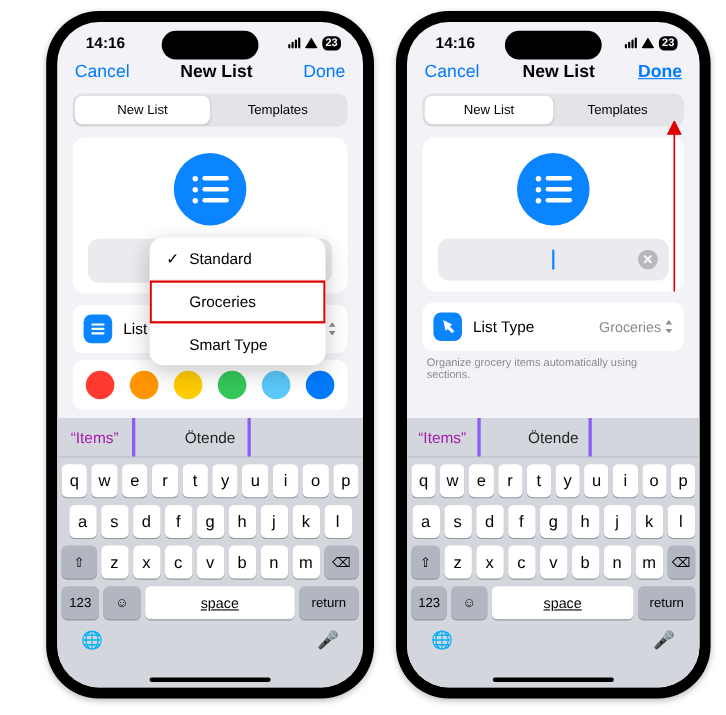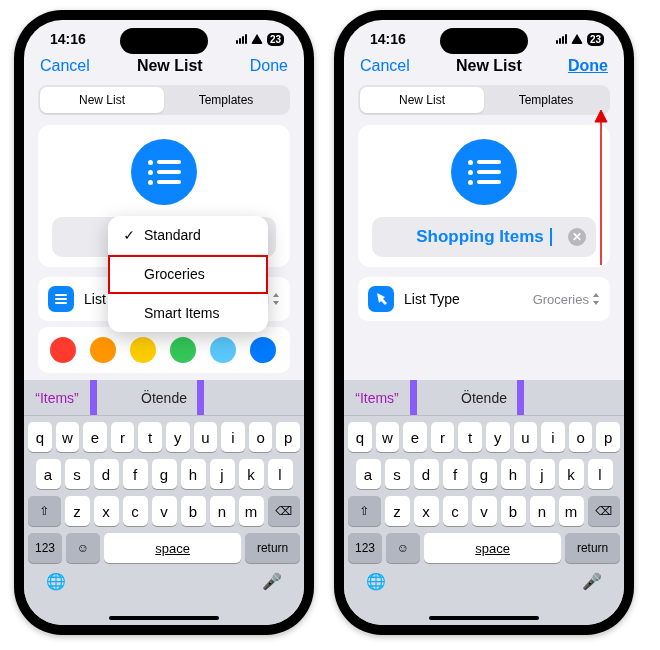--- a/index.html
+++ b/index.html
@@ -7,20 +7,21 @@
     background: #fff;
     font-family: -apple-system, "Helvetica Neue", Helvetica, Arial, sans-serif;
     width: 660px;
     height: 650px;
     overflow: hidden;
   }
   .stage {
     display: flex;
     gap: 20px;
     padding: 10px 14px;
+    margin-left: 28px;
   }
   .phone {
     position: relative;
     width: 300px;
     height: 625px;
     background: #000;
     border-radius: 48px;
     padding: 10px;
     box-shadow: 0 2px 6px rgba(0,0,0,.25);
   }
@@ -133,21 +134,21 @@
     background:rgba(210,213,219,.97);
   }
   .suggest{
     display:flex;align-items:stretch;height:36px;border-bottom:1px solid #b8bcc4;
   }
   .suggest-item{
     flex:1;display:flex;align-items:center;justify-content:center;
     font-size:14px;color:#222;
   }
   .suggest-item.quoted{font-style:normal;color:#a21caf;}
-  .suggest-item + .suggest-item { border-left:7px solid #8b5cf6;padding-left:34px; }
+  .suggest-item + .suggest-item { border-left:3px solid #8b5cf6;padding-left:34px; }
   .keys{padding:6px 4px 0 4px;}
   .krow{display:flex;gap:4px;margin-bottom:7px;justify-content:center;}
   .key{
     background:#fff;border-radius:5px;
     box-shadow:0 1px 0 rgba(0,0,0,.3);
     flex:1;max-width:25px;height:30px;
     display:flex;align-items:center;justify-content:center;
     font-size:15px;color:#000;
   }
   .key.fn{background:#b1b6c1;color:#000;max-width:34px;font-size:12px;}
@@ -259,21 +260,21 @@
         <div class="popup-item">
           <span class="check">✓</span>
           <span>Standard</span>
         </div>
         <div class="popup-item highlight">
           <span class="check"></span>
           <span>Groceries</span>
         </div>
         <div class="popup-item">
           <span class="check"></span>
-          <span>Smart Items</span>
+          <span>Smart Type</span>
         </div>
       </div>
 
       <div class="kbd-overlay">
         <div class="suggest">
           <div class="suggest-item quoted">“Items”</div>
           <div class="suggest-item">Ötende</div>
           <div class="suggest-item"></div>
         </div>
         <div class="keys">
@@ -365,21 +366,20 @@
           <div class="line">
               <span class="dot"></span>
               <span class="bar"></span>
             </div>
           <div class="line">
               <span class="dot"></span>
               <span class="bar"></span>
             </div>
         </div>
         <div class="name-input">
-          <span>Shopping Items</span>
           <span class="cursor"></span>
           <span class="clear">✕</span>
         </div>
       </div>
 
       <div class="type-row">
         <div class="type-icon blue">
           <svg width="14" height="14" viewBox="0 0 14 14">
               <path d="M3 1 L11 5 L9 7 L13 11 L11 13 L7 9 L5 11 Z" fill="#fff"></path>
             </svg>
@@ -387,20 +387,21 @@
         <span>List Type</span>
         <span class="spacer"></span>
         <span class="type-value">
           <span>Groceries</span>
           <svg width="8" height="12" viewBox="0 0 8 12">
               <path d="M4 0l3 4H1zM4 12l3-4H1z" fill="#8a8a8f"></path>
             </svg>
         </span>
       </div>
 
+      <div class="helper">Organize grocery items automatically using sections.</div>
 
       <div class="kbd-overlay">
         <div class="suggest">
           <div class="suggest-item quoted">“Items”</div>
           <div class="suggest-item">Ötende</div>
           <div class="suggest-item"></div>
         </div>
         <div class="keys">
           <div class="krow">
               <div class="key">q</div>

